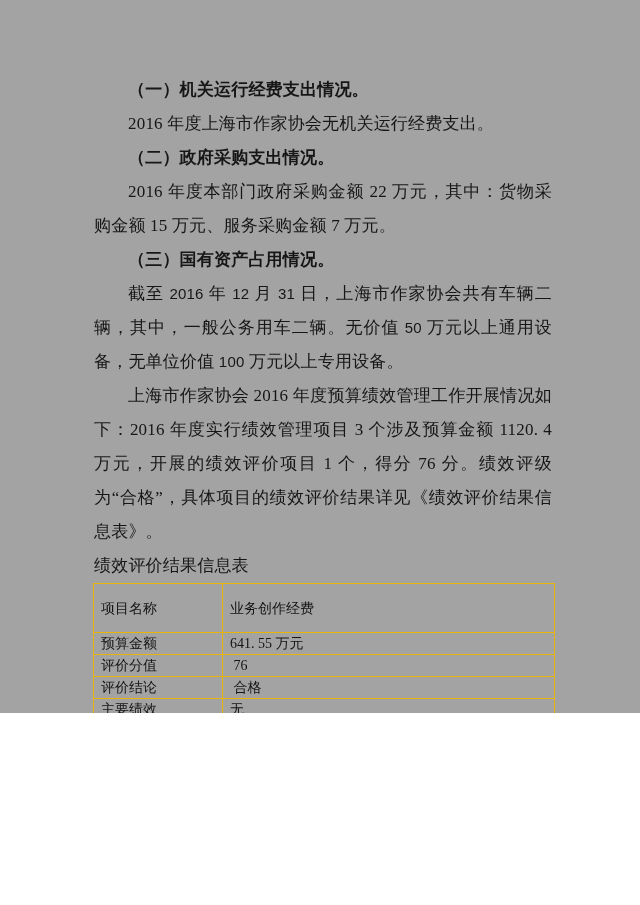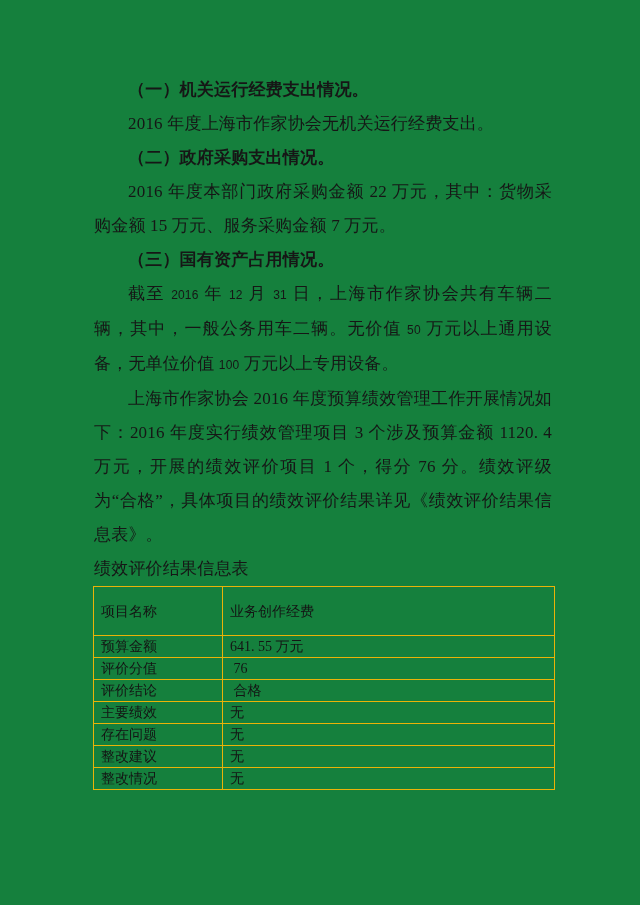--- a/index.html
+++ b/index.html
@@ -3,22 +3,22 @@
 <meta charset="utf-8">
 <style>
   html, body {
     margin: 0;
     padding: 0;
     background: #ffffff;
   }
   .page {
     position: relative;
     width: 640px;
-    height: 905px;
-    background: #15803d;
+    height: 713px;
+    background: #a3a3a3;
     box-sizing: border-box;
     padding: 73px 88px 0 94px;
     overflow: hidden;
     font-family: "Liberation Serif", "DejaVu Serif", serif;
     color: #161616;
   }
   .doc-body {
     width: 458px;
   }
   .doc-body p {
@@ -29,21 +29,21 @@
     text-indent: 2em;
     letter-spacing: 0.2px;
   }
   .doc-body p.heading {
     font-weight: 700;
     text-align: left;
   }
   
   .run-alt {
     font-family: "Liberation Sans", "DejaVu Sans", sans-serif;
-    font-size: 12px;
+    font-size: 15px;
   }
   .table-title {
     margin: 0;
     margin-top: 4px;
     margin-bottom: 2px;
     text-indent: 0 !important;
     text-align: right;
     font-size: 15.5px;
     line-height: 24px;
     font-weight: 400;

